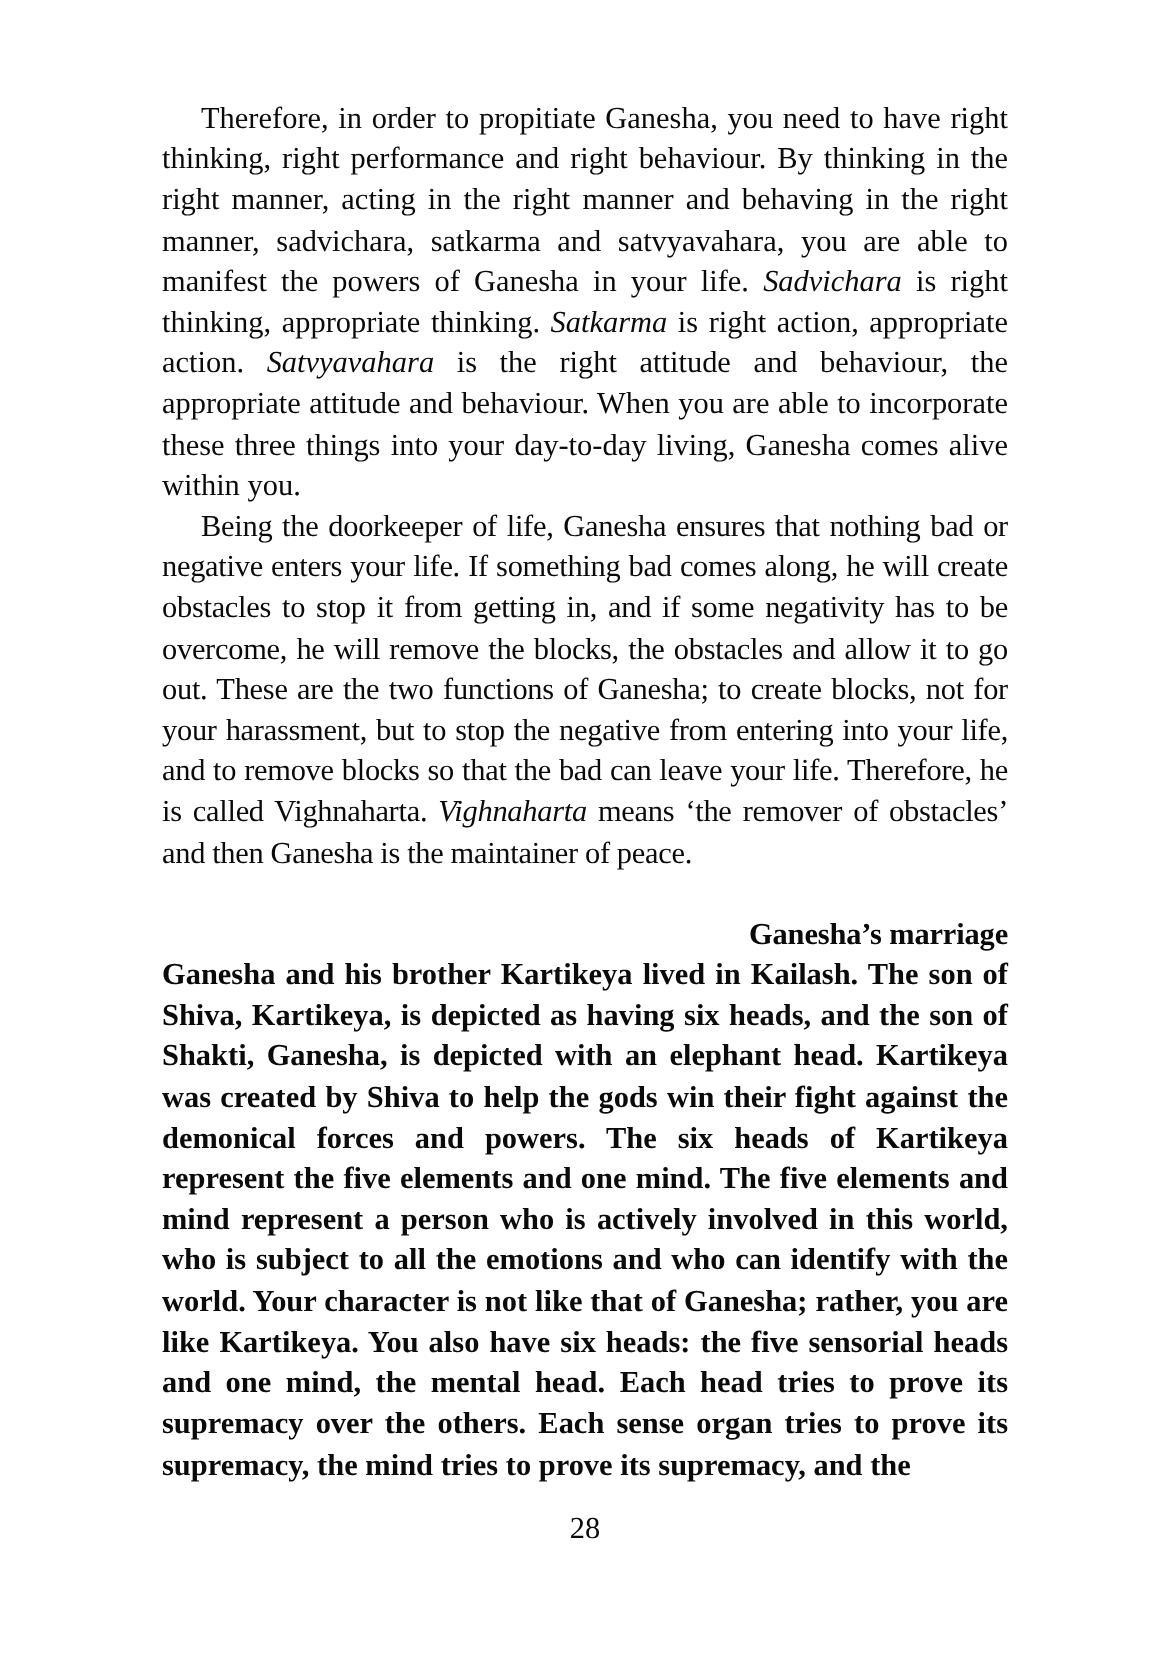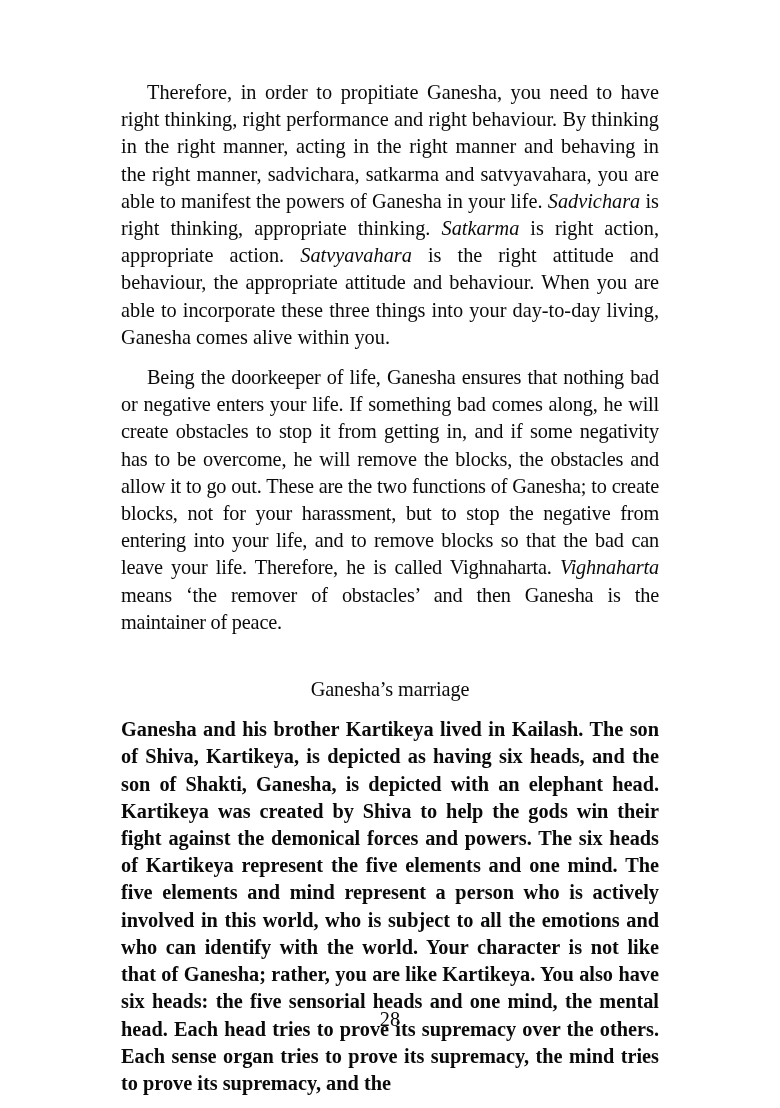--- a/index.html
+++ b/index.html
@@ -20,21 +20,21 @@
     height: 1108px;
     background: #ffffff;
   }
   .text-block {
     position: absolute;
     left: 108px;
     top: 66px;
     width: 564px;
   }
   p.body-par {
-    margin: 13px;
+    margin: 0;
     font-size: 20.3px;
     line-height: 27.2px;
     text-align: justify;
     text-justify: inter-word;
     text-indent: 26px;
     hyphens: none;
     -webkit-hyphens: none;
     letter-spacing: 0.01px;
   }
   p.body-par.no-indent {
@@ -42,22 +42,22 @@
     font-weight: bold;
   }
   p.body-par.tight {
     letter-spacing: -0.18px;
     word-spacing: -0.2px;
   }
   h2.section-heading {
     margin: 0;
     font-size: 20.3px;
     line-height: 27.2px;
-    font-weight: normal;
-    text-align: center;
+    font-weight: bold;
+    text-align: right;
     letter-spacing: -0.1px;
   }
   .gap-before-heading {
     height: 27px;
   }
   .gap-after-heading {
     height: 0px;
   }
   em.term {
     font-style: italic;

